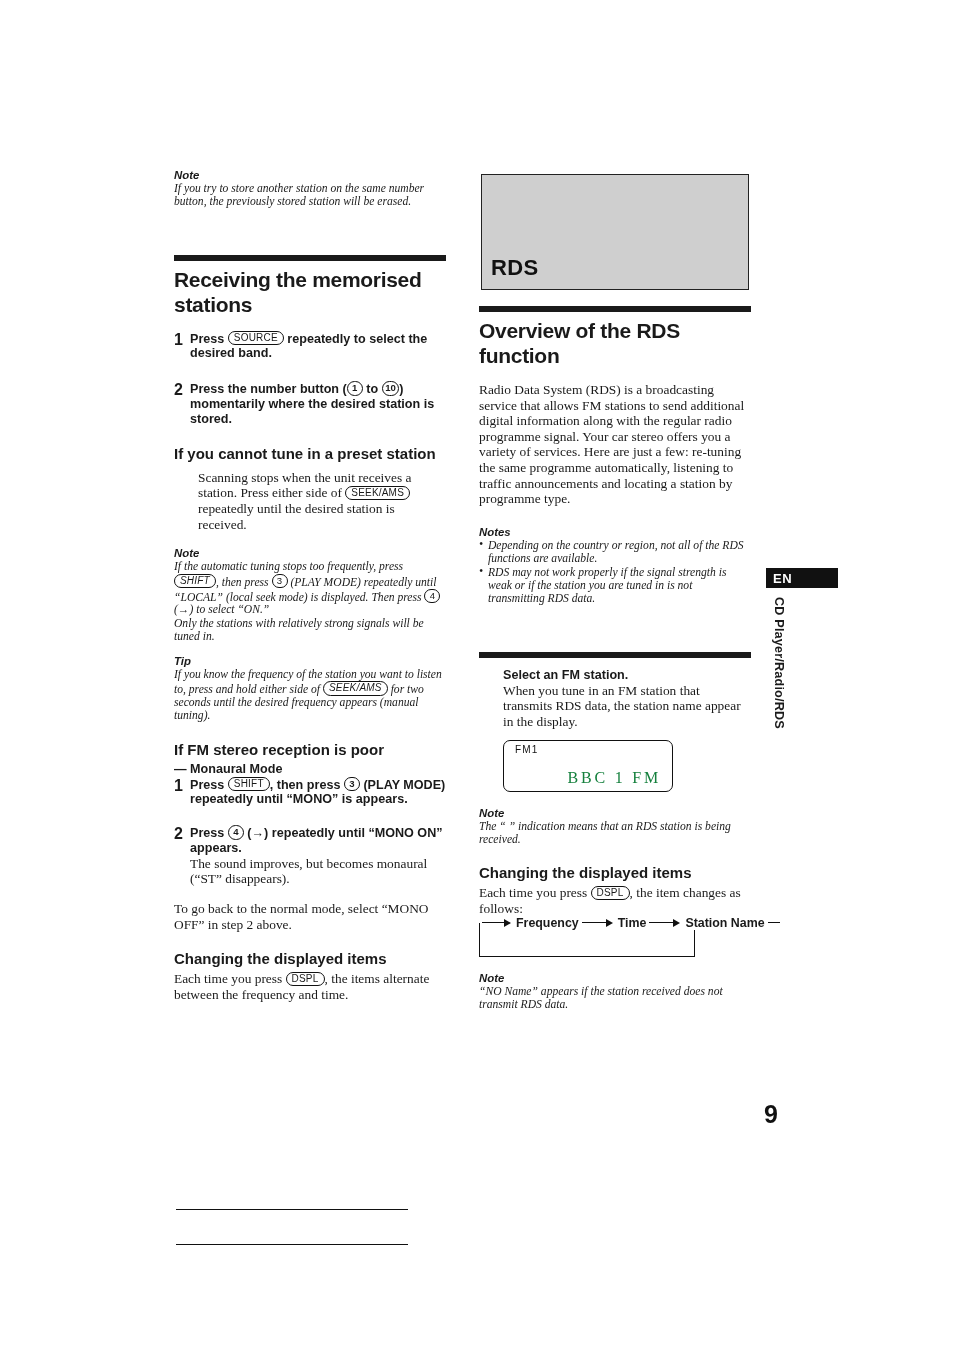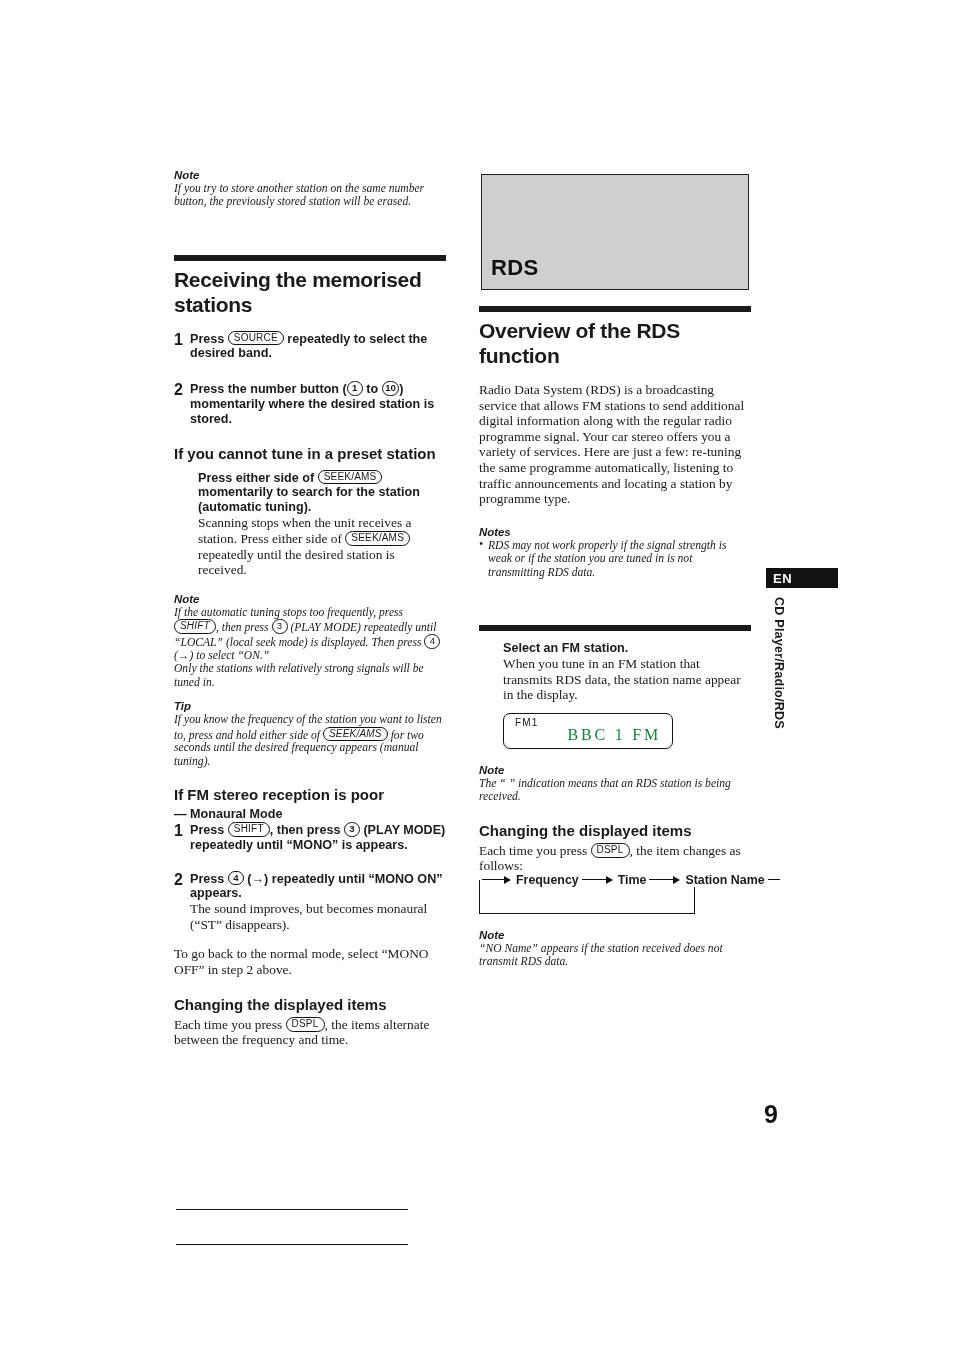--- a/index.html
+++ b/index.html
@@ -148,21 +148,21 @@
     font-family: "Liberation Sans", sans-serif;
     font-weight: bold;
     font-size: 22px;
     letter-spacing: 0.3px;
     color: #111;
   }
 
   
   .lcd {
     position: relative;
-    width: 170px; height: 36px;
+    width: 170px; height: 52px;
     border: 1.6px solid #111;
     border-radius: 7px;
     margin: 10px 0 0 24px;
     background: #fff;
   }
   .lcd .preset {
     position: absolute; left: 11px; top: 3px;
     font-family: "Liberation Sans", sans-serif;
     font-size: 10px;
     letter-spacing: 1.2px;
@@ -300,25 +300,20 @@
             <span>to</span>
             <span class="pill-num">10</span><span>) momentarily where the desired station is stored.</span>
           </div>
         </div>
       </div>
     </div>
 
     <div class="mt18">
       <h2 class="sub-title">If you cannot tune in a preset station</h2>
       <div class="indent-block" style="margin-top:7px">
-        <div class="bold-text">
-          <span>Press either side of</span>
-          <span class="pill">SEEK/AMS</span>
-          <span>momentarily to search for the station (automatic tuning).</span>
-        </div>
         <div class="body-text">
           <span>Scanning stops when the unit receives a station. Press either side of</span>
           <span class="pill">SEEK/AMS</span>
           <span>repeatedly until the desired station is received.</span>
         </div>
       </div>
     </div>
 
     <div class="mt14">
       <div class="note-label">Note</div>
@@ -390,20 +385,21 @@
   <div class="col-right" style="top:306px">
 
     <div>
       <div class="sec-rule"></div>
       <h1 class="sec-title">Overview of the RDS function</h1>
       <div class="body-text">Radio Data System (RDS) is a broadcasting service that allows FM stations to send additional digital information along with the regular radio programme signal. Your car stereo offers you a variety of services. Here are just a few: re-tuning the same programme automatically, listening to traffic announcements and locating a station by programme type.</div>
 
       <div class="mt18">
         <div class="note-label">Notes</div>
         <ul class="note-list">
+          <li>Depending on the country or region, not all of the RDS functions are available.</li>
           <li>RDS may not work properly if the signal strength is weak or if the station you are tuned in is not transmitting RDS data.</li>
         </ul>
       </div>
     </div>
 
     <div style="margin-top:46px">
       <div class="sec-rule"></div>
 
       <div class="indent-block mt10">
         <div class="bold-text">Select an FM station.</div>

